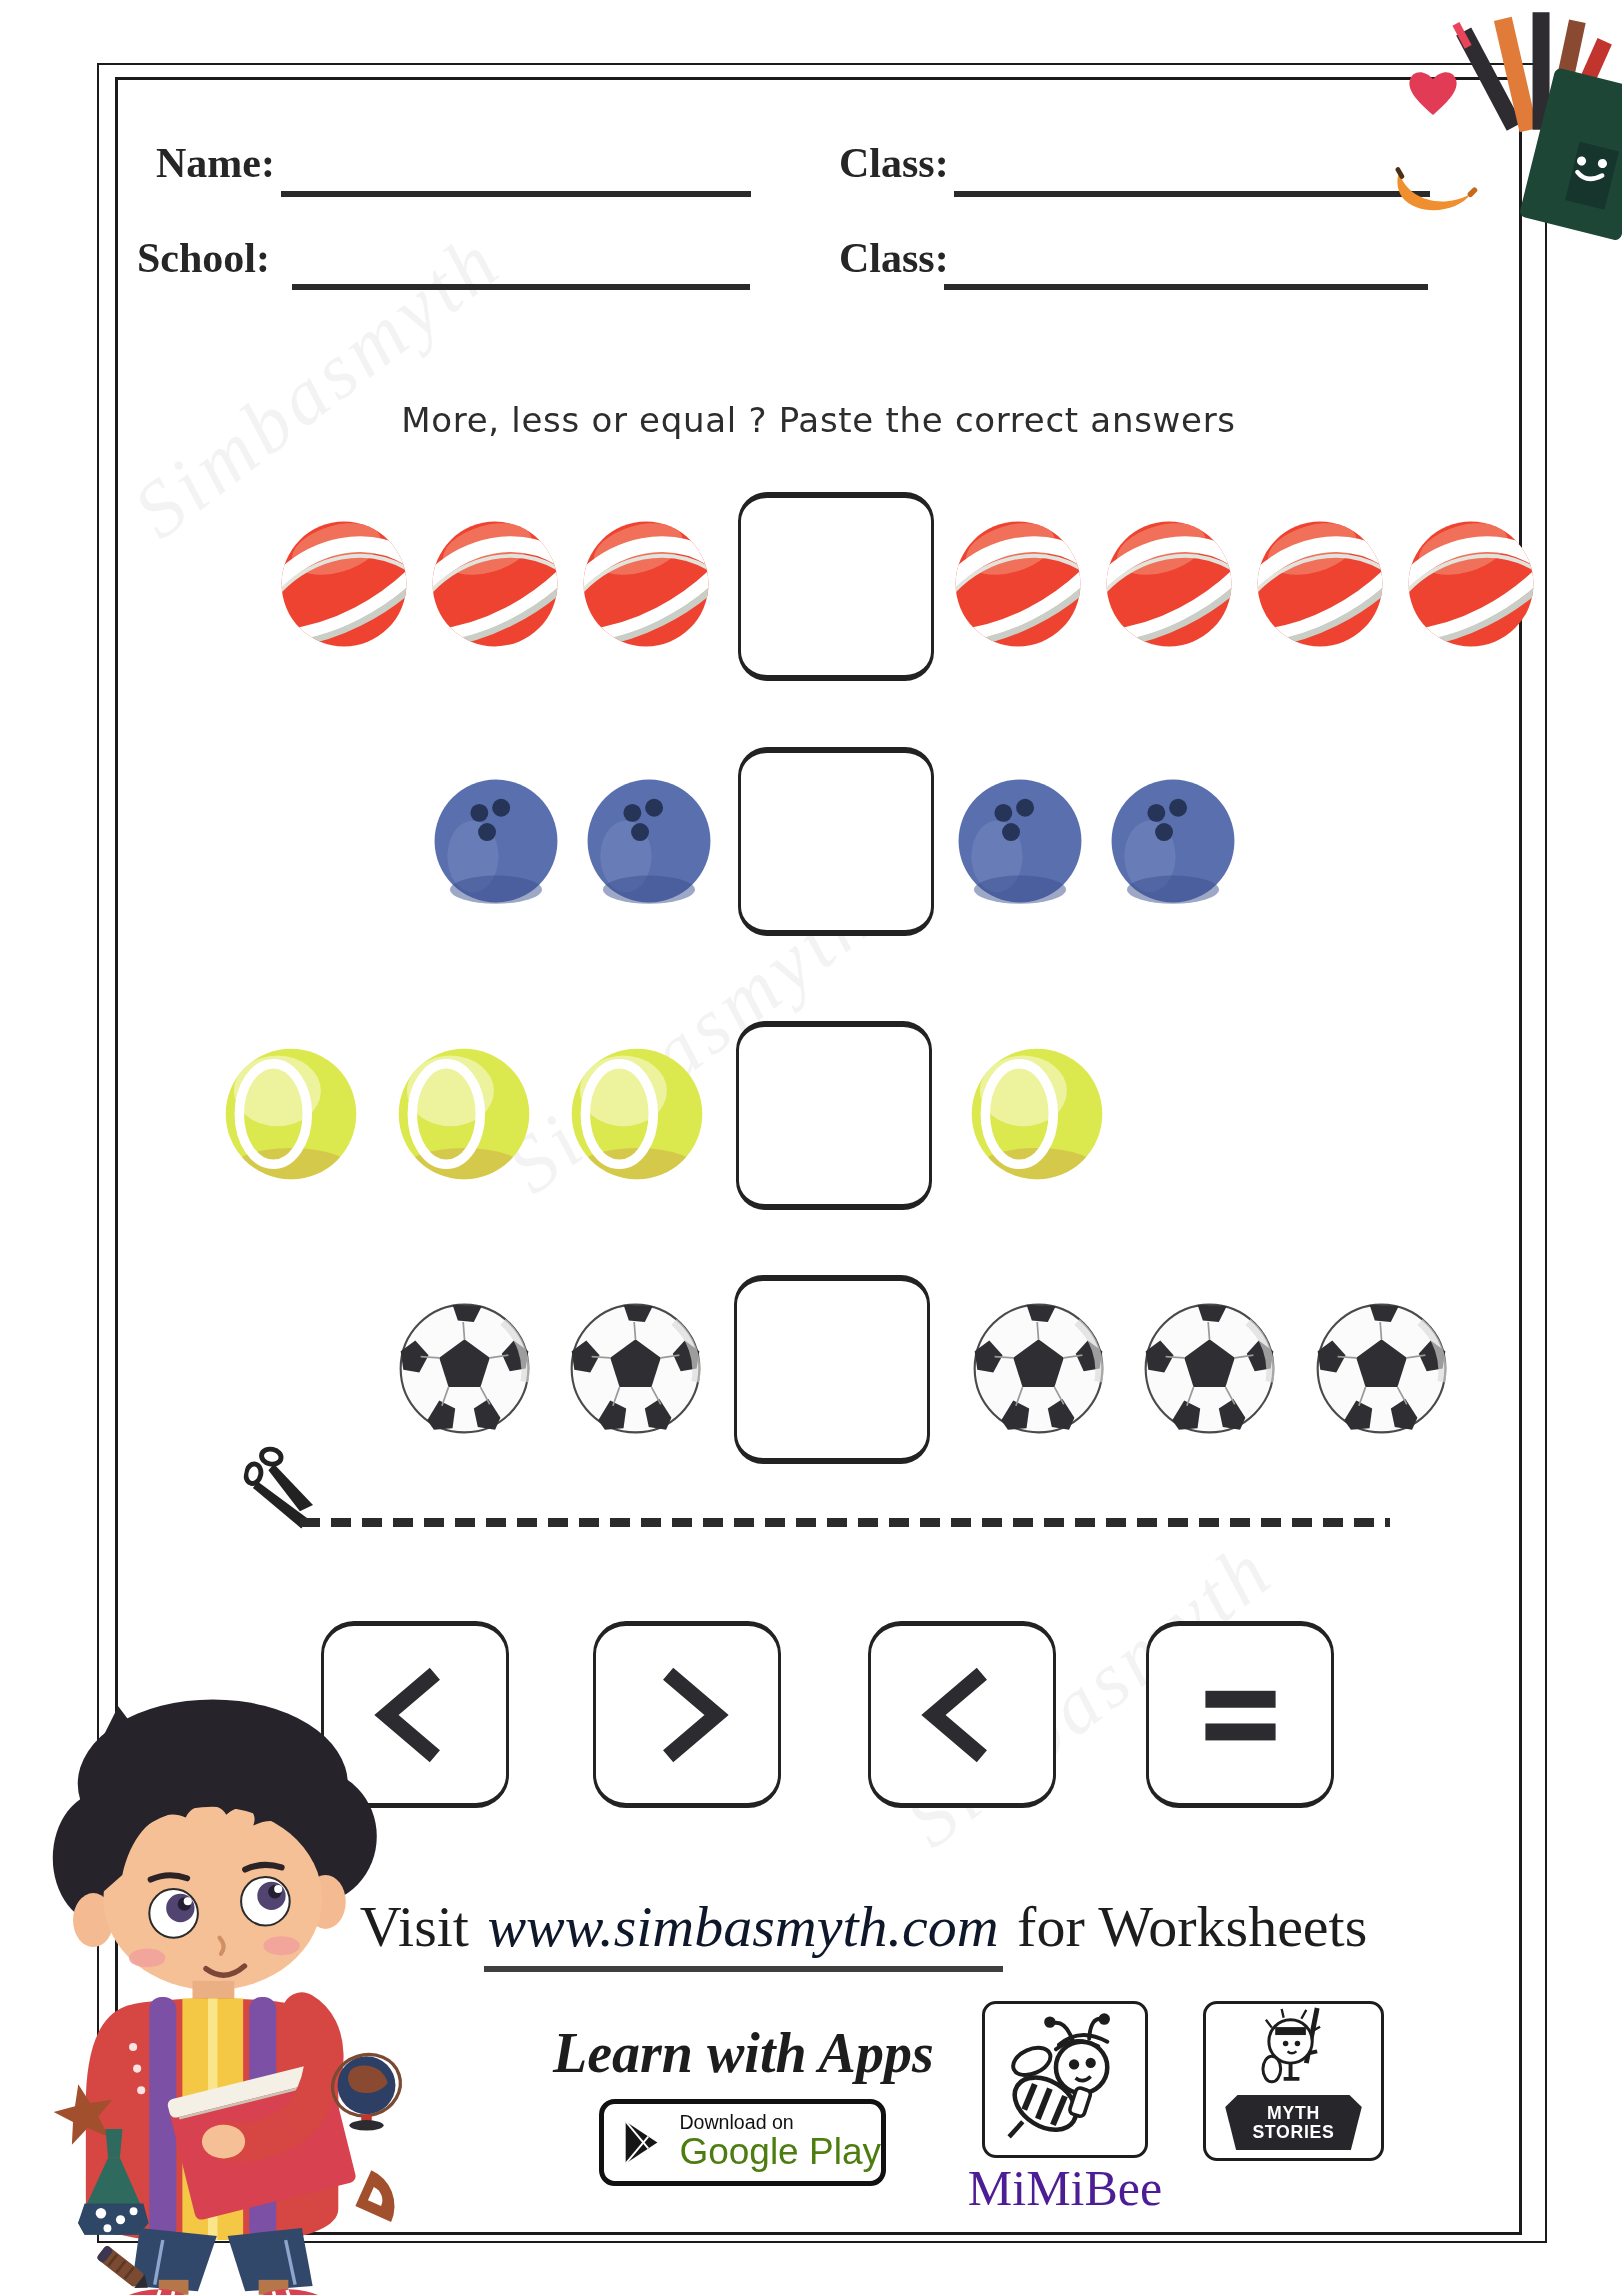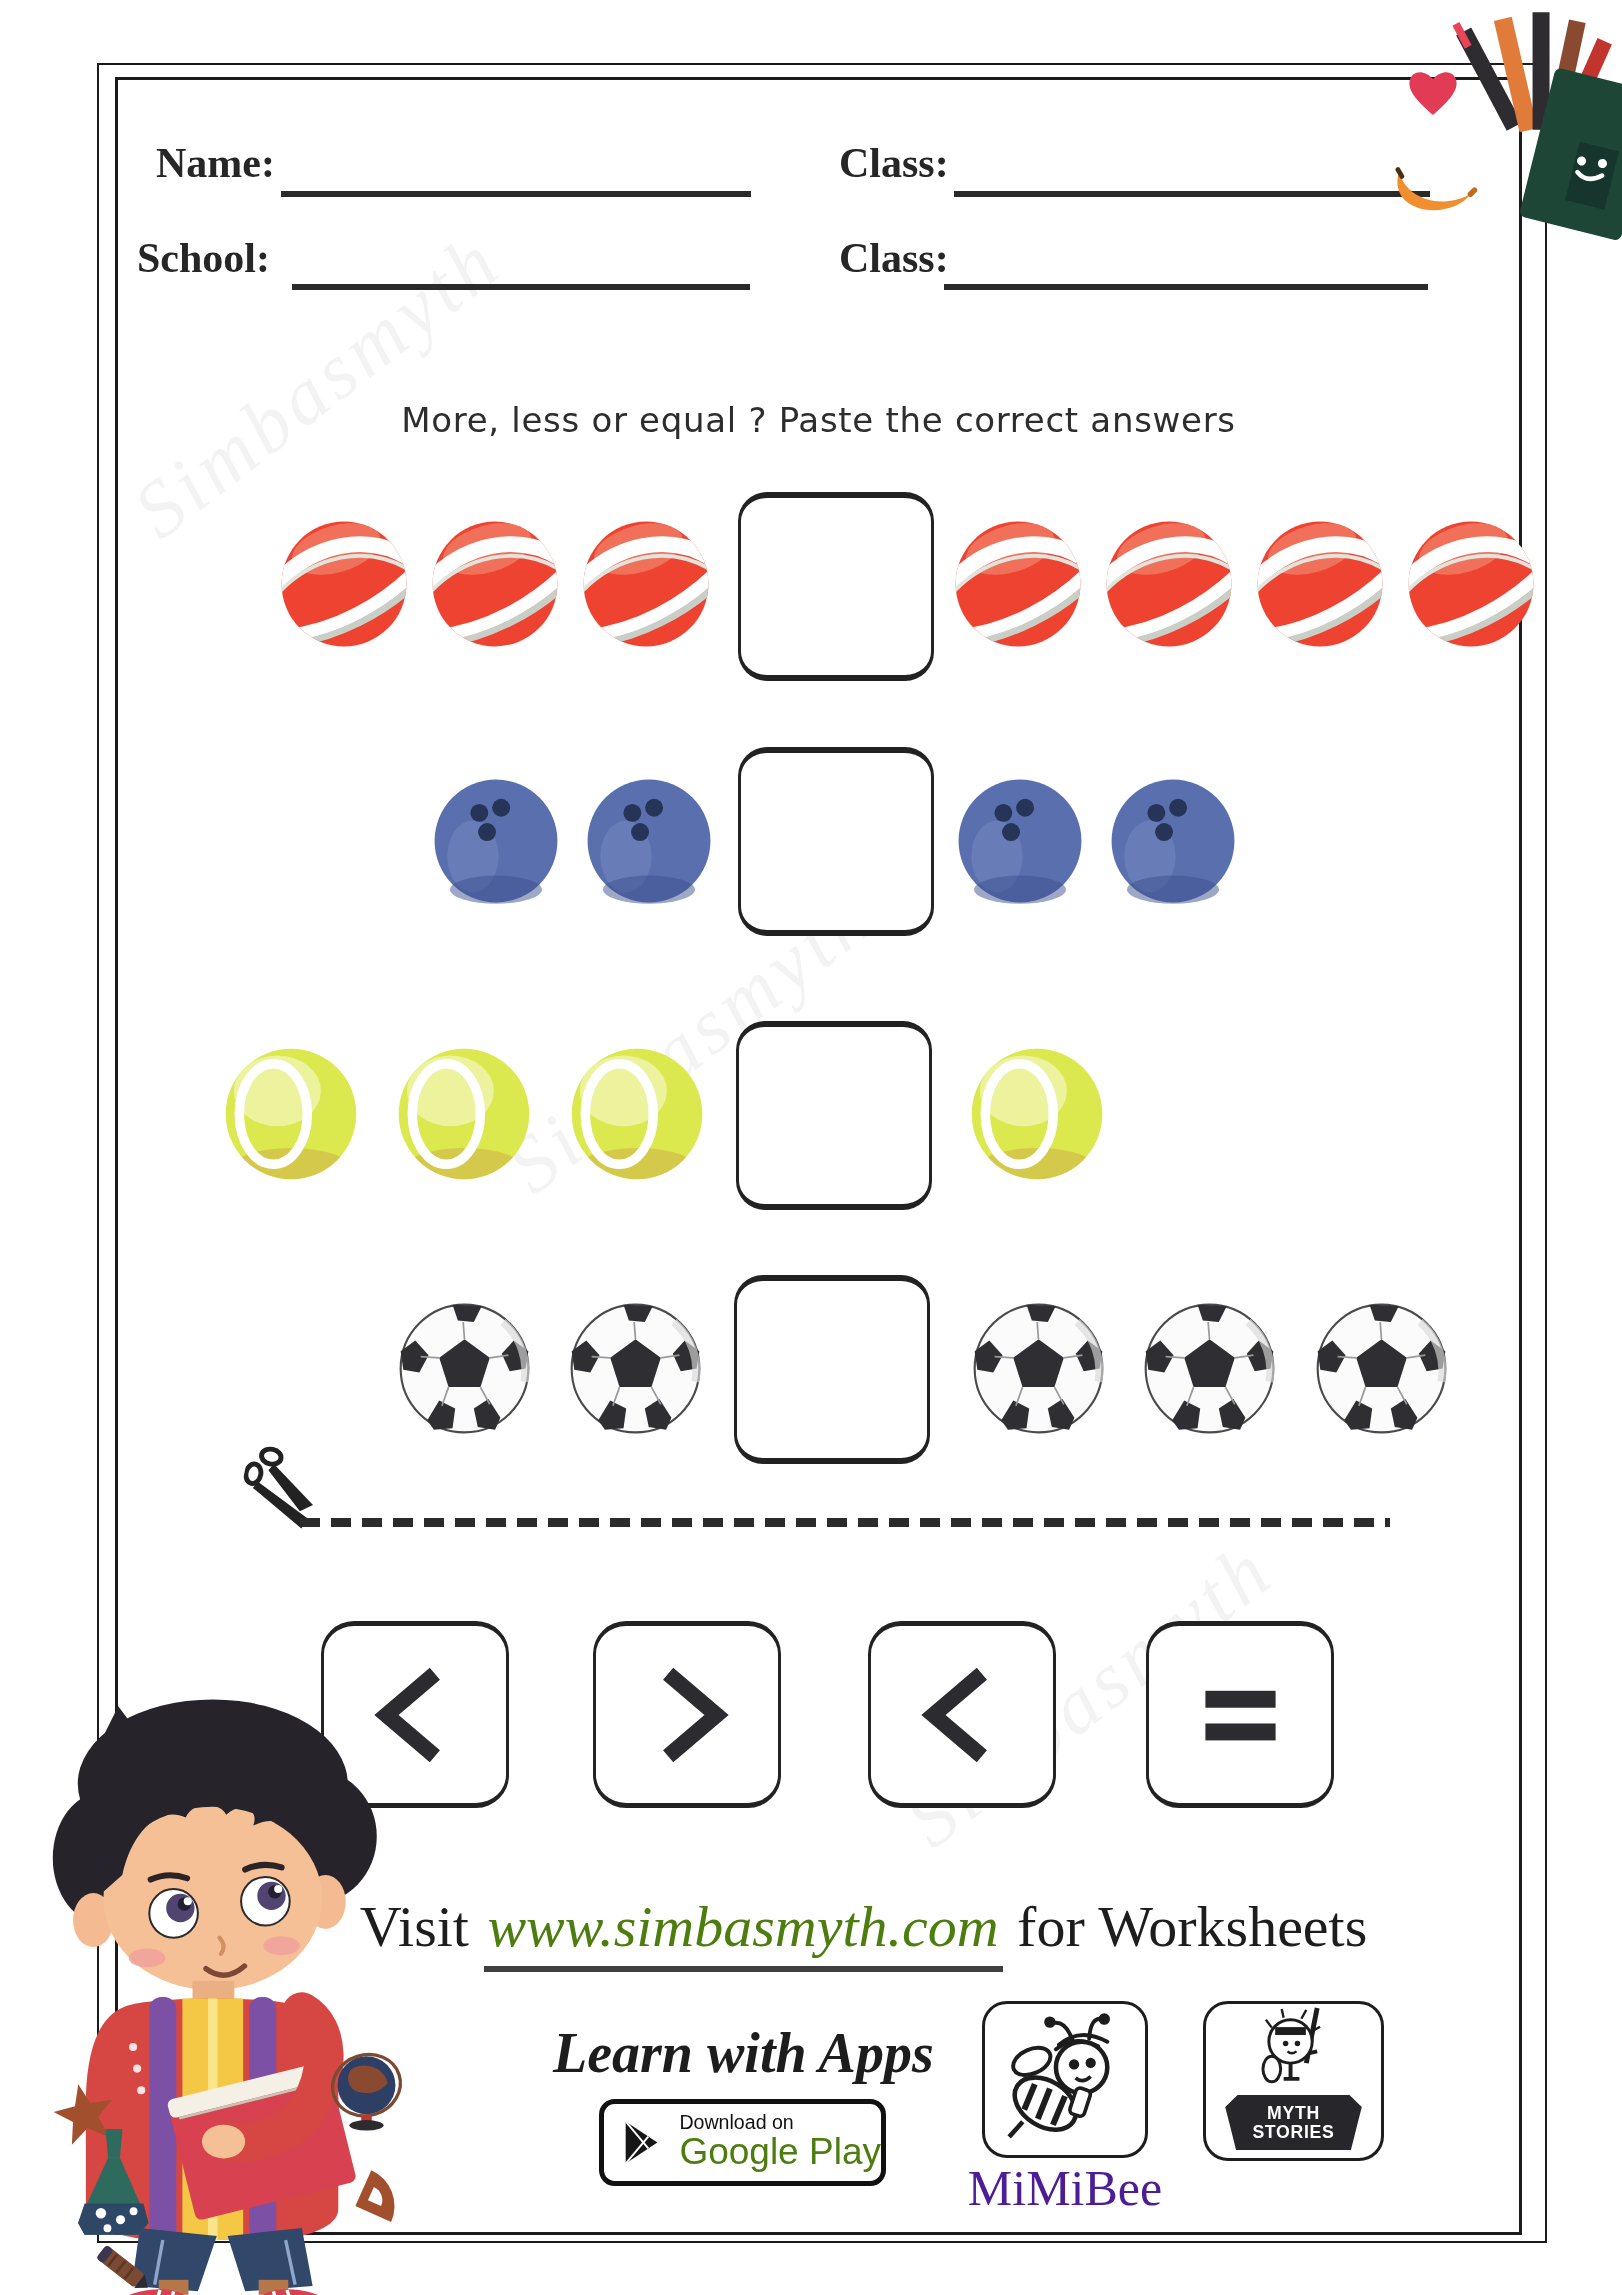--- a/index.html
+++ b/index.html
@@ -32,31 +32,31 @@
   .scissors{position:absolute;z-index:2;left:241px;top:1449px;width:82px;height:88px;
             transform:rotate(12deg)}
   
   .tile{position:absolute;z-index:2;top:1621px;width:188px;height:187px;background:#fff;
         border:3.3px solid #222;border-top-width:5.9px;border-bottom-width:5.9px;border-radius:33px;
         box-sizing:border-box;display:flex;align-items:center;justify-content:center}
   .tile svg{width:121px;height:128px}
   
   .visit{position:absolute;z-index:2;left:314px;top:1893px;width:1099px;text-align:center;
          font:400 58px "Liberation Serif",serif;color:#1d1d1d;white-space:nowrap}
-  .visit .lnk{font-style:italic;color:#4d7c0f;border-bottom:6.5px solid #3f3f3f;
+  .visit .lnk{font-style:italic;color:#0f172a;border-bottom:6.5px solid #3f3f3f;
               padding:0 3.9px 6.5px 3.9px}
   .learn{position:absolute;z-index:2;left:553px;top:2021px;
          font:italic 700 56px "Liberation Serif",serif;color:#1d1d1d;white-space:nowrap}
   .gplay{position:absolute;z-index:2;left:599px;top:2099px;width:287px;height:87px;
          background:#fff;border:5.2px solid #111;border-radius:15.7px;box-sizing:border-box;
          display:flex;align-items:center;gap:13px;padding-left:14.4px}
   .gplay .txt1{font:400 19.6px "Liberation Sans",sans-serif;color:#111;line-height:1}
   .gplay .txt2{font:500 37px "Liberation Sans",sans-serif;color:#4d7c0f;line-height:1.05}
   .appbox{position:absolute;z-index:2;top:2001px;background:#fff;border:3.9px solid #1d1d1d;
-          border-radius:25px;box-sizing:border-box;overflow:hidden}
+          border-radius:14px;box-sizing:border-box;overflow:hidden}
   .applabel{position:absolute;z-index:2;top:2159px;transform:translateX(-50%);
             font:400 50px "Liberation Serif",serif;color:#4c1d95;white-space:nowrap}
   .mythbanner{position:absolute;left:11%;bottom:5%;width:78%;height:36%;background:#27272b;
               clip-path:polygon(9% 0,91% 0,100% 22%,92% 100%,8% 100%,0 22%);
               display:flex;flex-direction:column;align-items:center;justify-content:center}
   .mythbanner span{font:700 17.7px "Liberation Sans",sans-serif;color:#fff;line-height:1.05;
                    letter-spacing:0.7px}
   
   .deco{position:absolute;z-index:3}
 </style>

